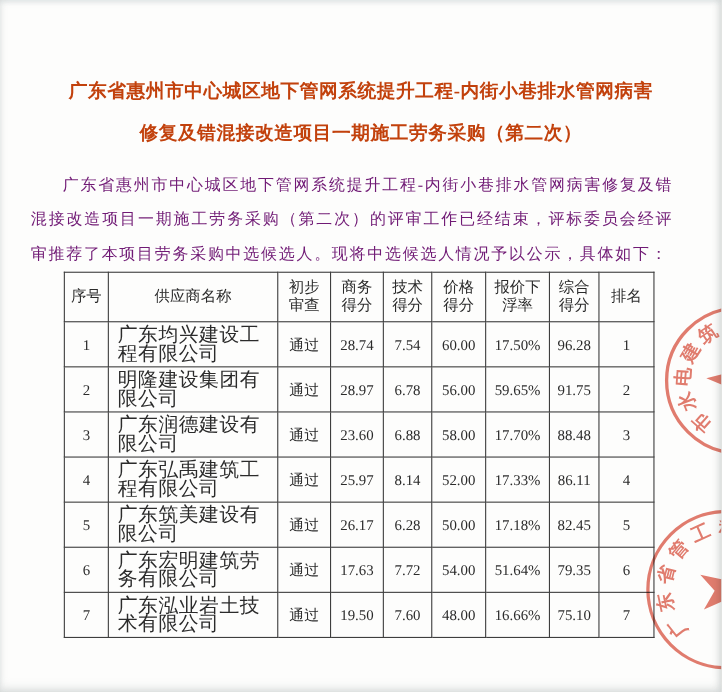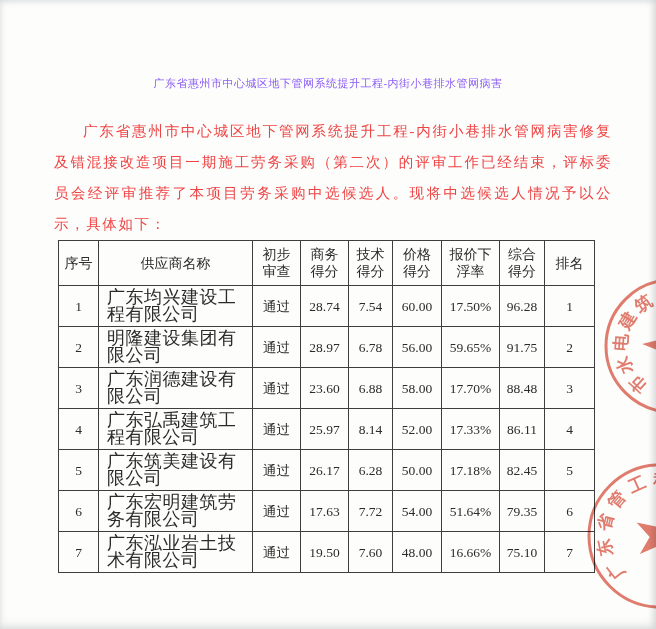--- a/index.html
+++ b/index.html
@@ -9,35 +9,35 @@
     margin:0 auto;
     background:#fdfdfc;
     overflow:hidden;
     font-family:"Liberation Serif","DejaVu Serif",serif;
     color:#2e2e2e;
     box-shadow:inset -3px 0 6px rgba(180,185,185,.35), inset 0 -4px 8px rgba(180,185,185,.3), inset 0 3px 5px rgba(200,210,215,.25);
   }
   .doc-title{
     margin:64px 36px 0 36px;
     text-align:center;
-    font-size:11px;
-    font-weight:normal;
+    font-size:17px;
+    font-weight:bold;
     letter-spacing:.5px;
     line-height:38px;
-    color:#8b5cf6;
+    color:#c2410c;
   }
   .doc-title .t-line{display:block;}
   .intro-para{
-    margin:14px 44px 0 54px;
+    margin:14px 44px 0 28px;
     font-size:14.5px;
     letter-spacing:1.6px;
     line-height:31px;
     text-align:justify;
     text-indent:2em;
-    color:#ef4444;
+    color:#701a75;
   }
   .section-label{
     margin:6px 44px 2px 44px;
     font-size:14px;
     letter-spacing:1px;
     color:#303030;
   }
   table.score-table{
     position:relative;
     margin-left:58px;
@@ -76,20 +76,21 @@
     opacity:.88;
   }
 </style>
 </head>
 <body>
 
 <div class="page">
 
   <h1 class="doc-title">
     <span class="t-line">广东省惠州市中心城区地下管网系统提升工程-内街小巷排水管网病害</span>
+    <span class="t-line">修复及错混接改造项目一期施工劳务采购（第二次）</span>
   </h1>
 
   <p class="intro-para">广东省惠州市中心城区地下管网系统提升工程-内街小巷排水管网病害修复及错混接改造项目一期施工劳务采购（第二次）的评审工作已经结束，评标委员会经评审推荐了本项目劳务采购中选候选人。现将中选候选人情况予以公示，具体如下：</p>
 
 
   <table class="score-table">
     <colgroup>
       <col style="width:40px">
         <col style="width:154px">
         <col style="width:48px">

